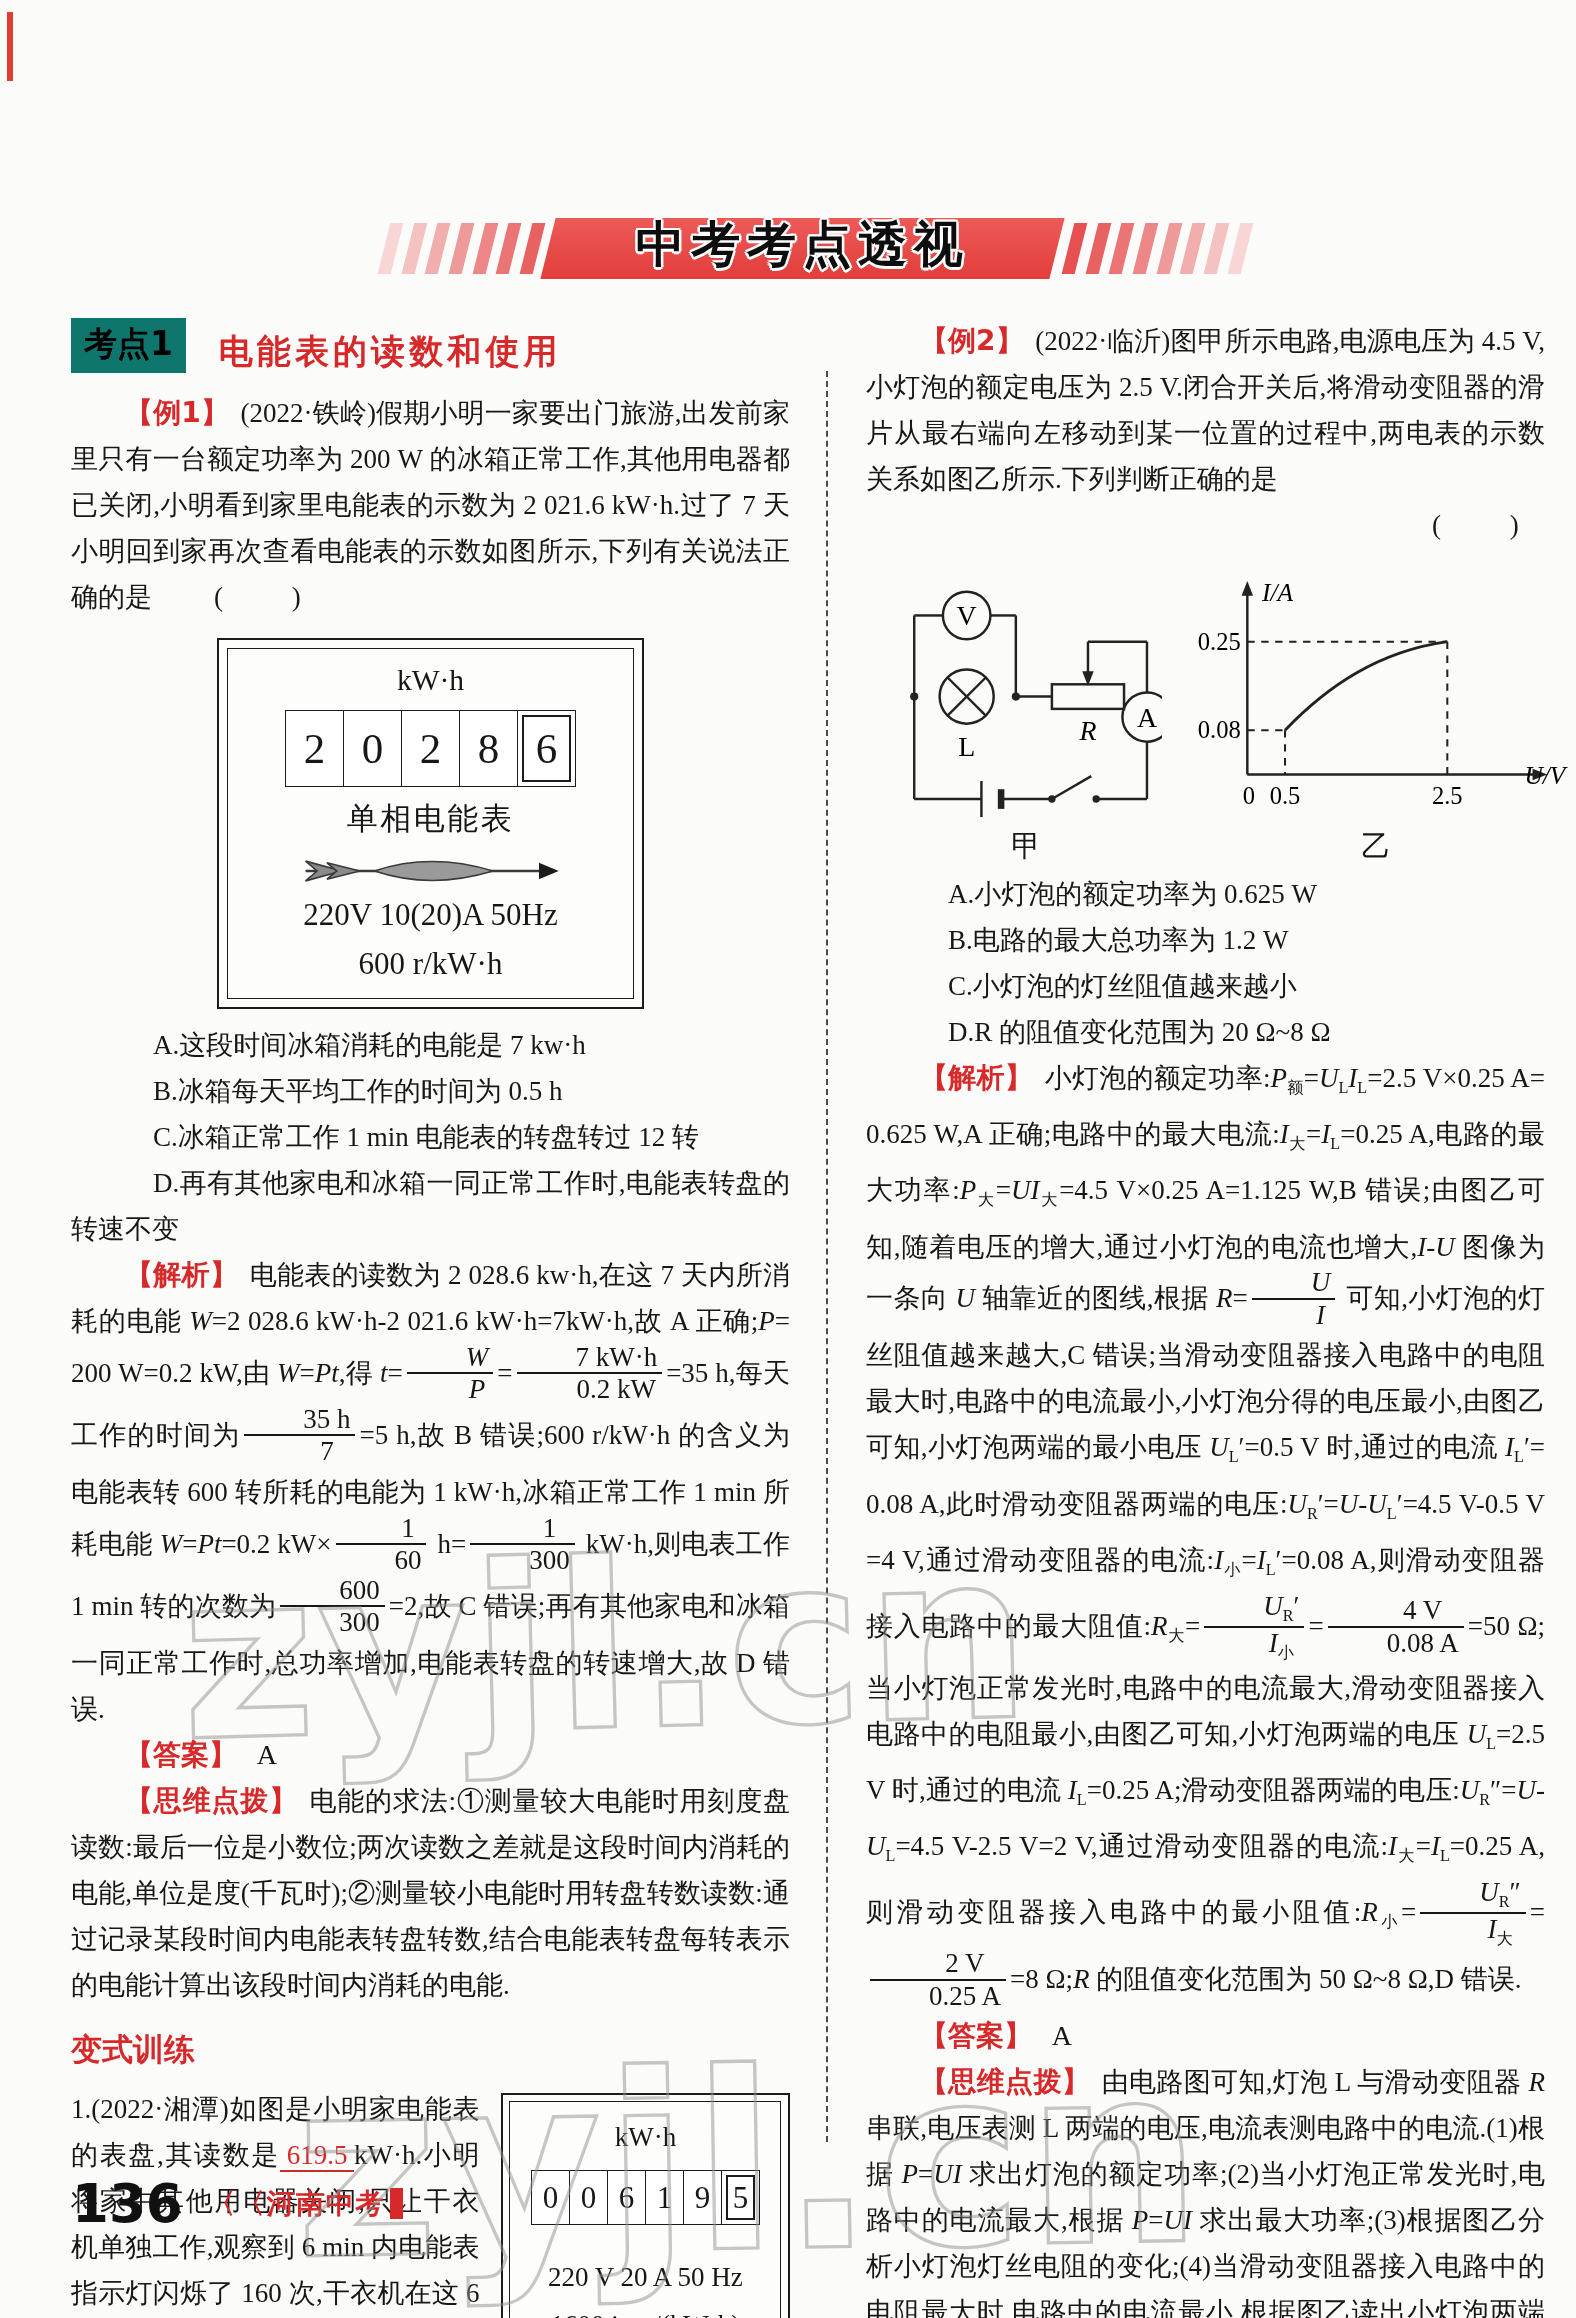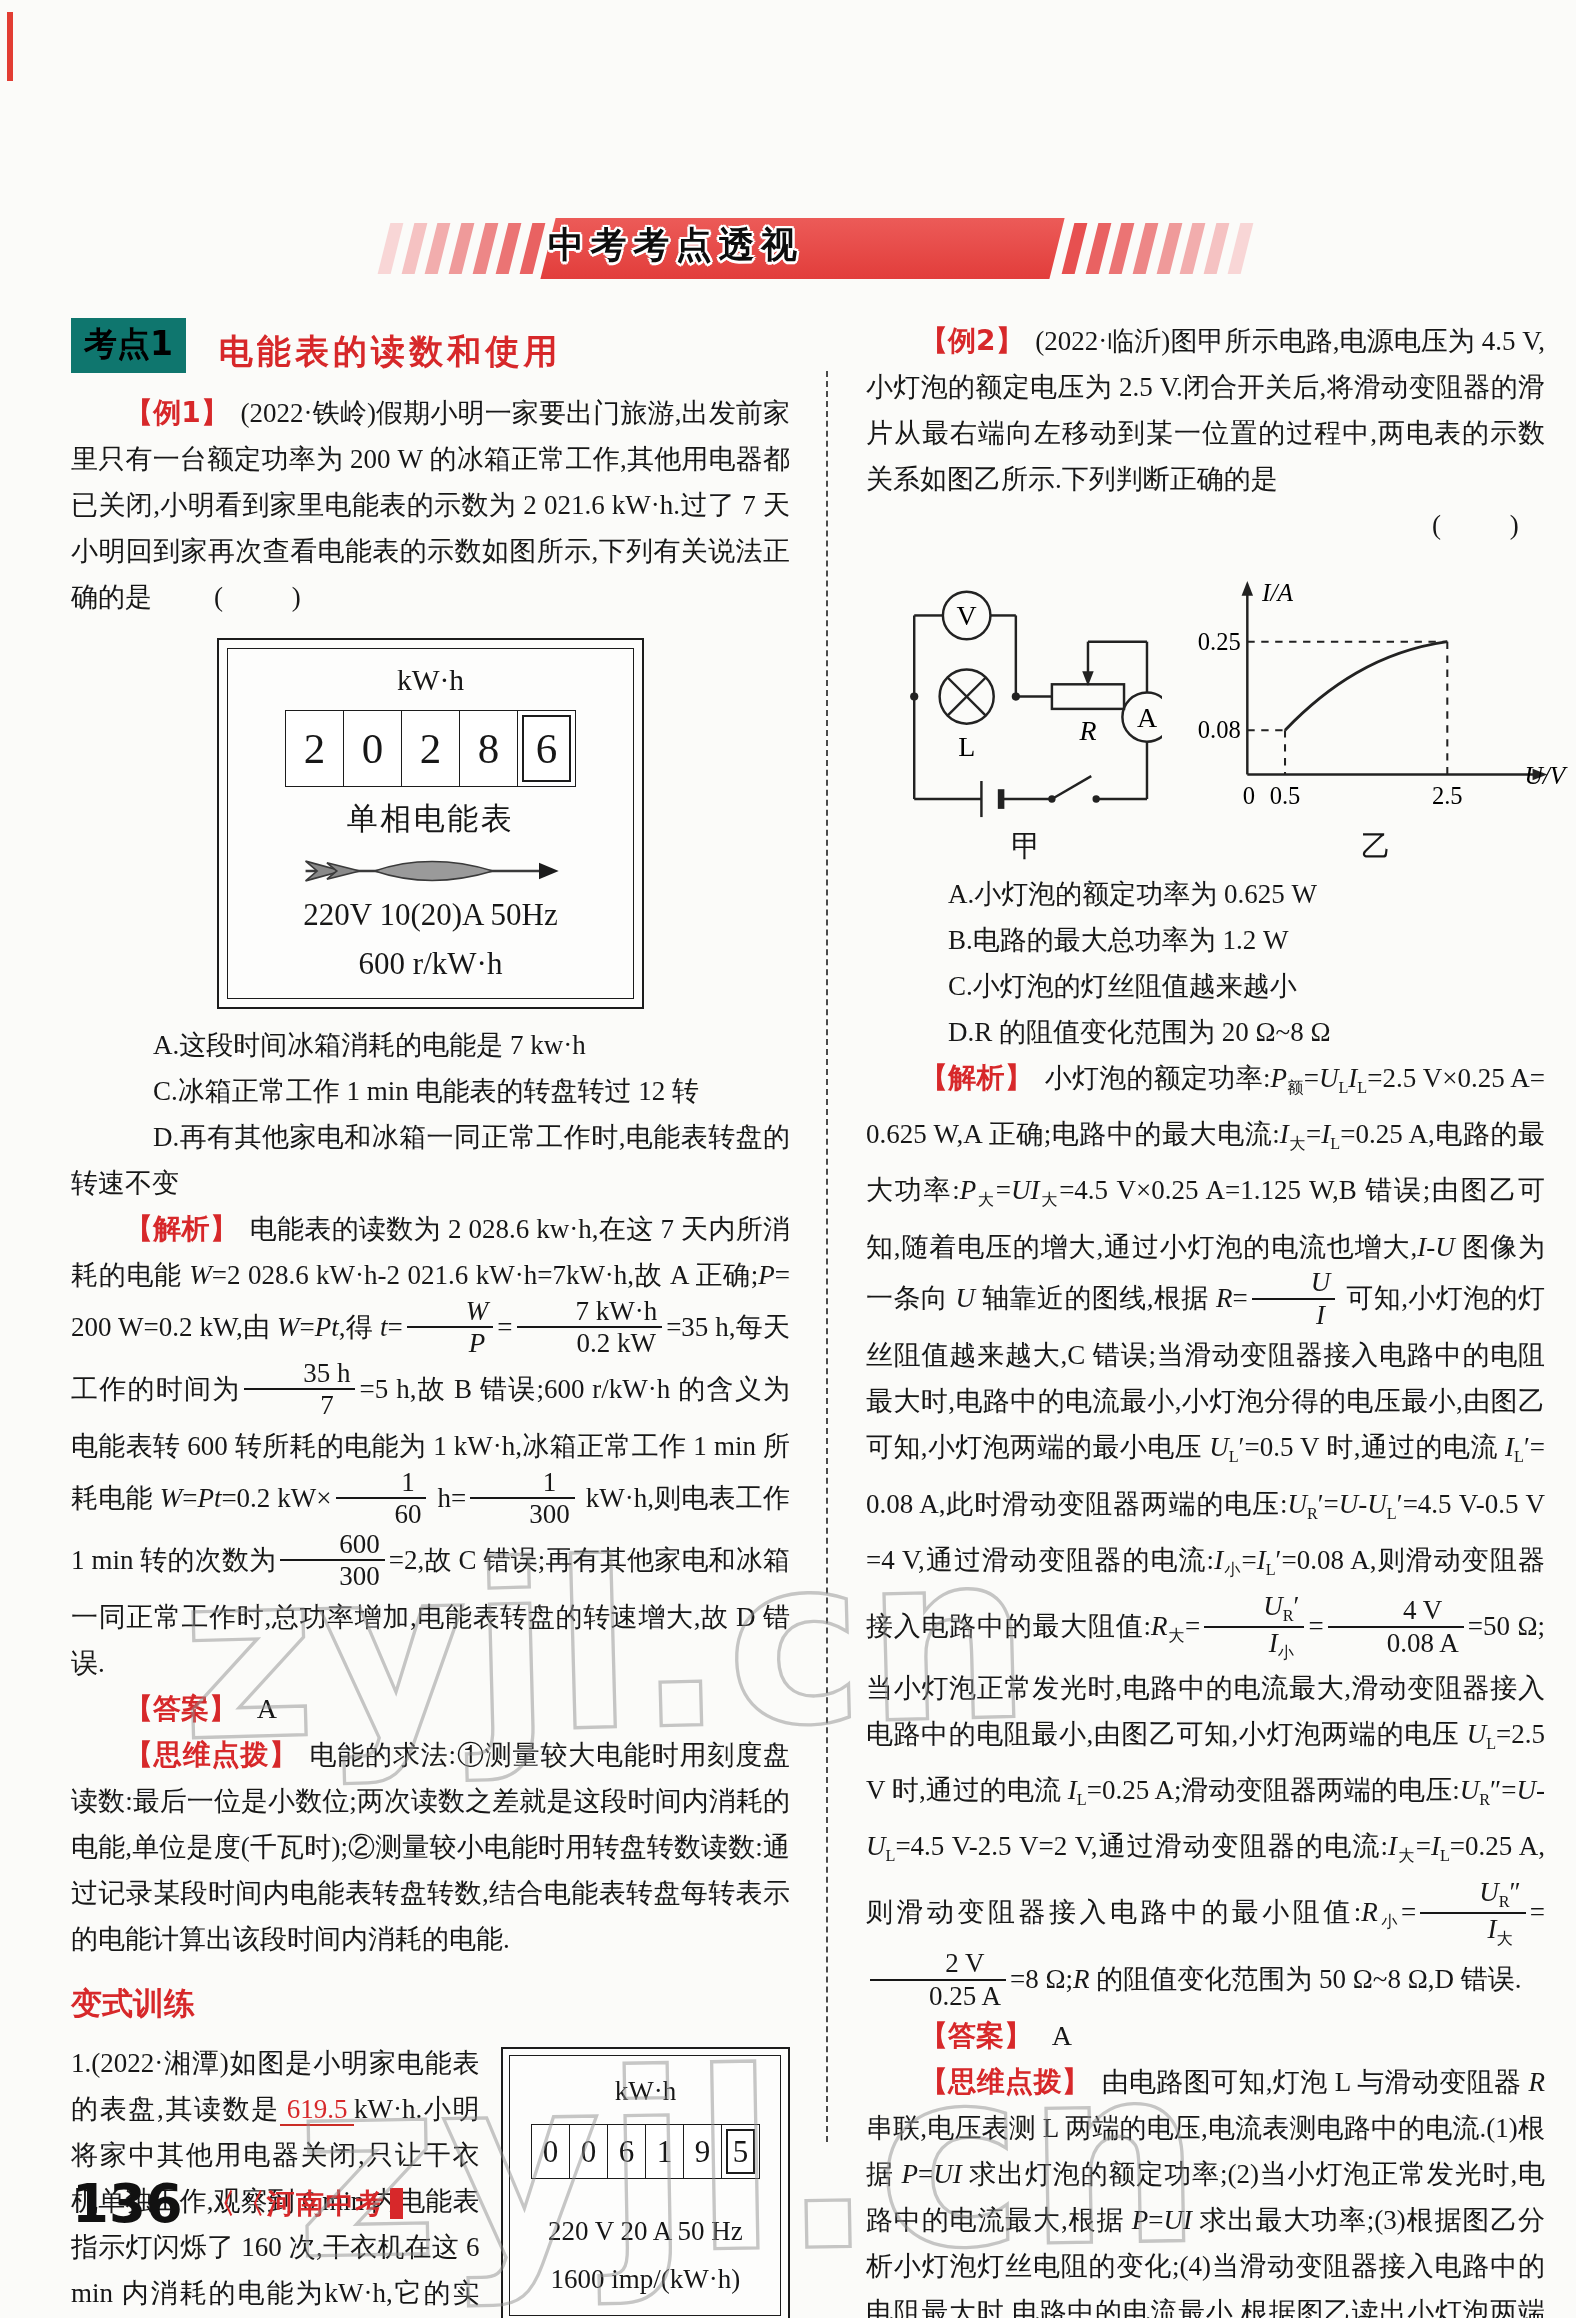--- a/index.html
+++ b/index.html
@@ -6,22 +6,22 @@
   body{
     width:1577px;height:2319px;position:relative;overflow:hidden;
     background:#fbfbf9;color:#171717;
     font-family:"Liberation Serif","DejaVu Serif",serif;
   }
   
   .corner-mark{position:absolute;left:7.4px;top:11.5px;width:5.7px;height:69px;background:#e23d33;}
   .header{position:absolute;left:0;top:210px;width:1577px;height:82px;}
   .banner{position:absolute;left:548px;top:8.2px;width:509px;height:61px;
     background:linear-gradient(180deg,#ec5b58,#e23d3b);transform:skewX(-14deg);}
-  .banner-title{position:absolute;left:548px;top:-3.3px;width:509px;
-    font-family:"DejaVu Sans",sans-serif;font-weight:bold;font-size:36px;letter-spacing:6.6px;
+  .banner-title{position:absolute;left:548px;top:-3.3px;width:509px;text-align:center;
+    font-family:"DejaVu Sans",sans-serif;font-weight:bold;font-size:49px;letter-spacing:6.6px;
     color:#0d0d0d;line-height:75px;
     text-shadow:-2.5px 0 0 #fff,2.5px 0 0 #fff,0 -2.5px 0 #fff,0 2.5px 0 #fff,-1.6px -1.6px 0 #fff,1.6px 1.6px 0 #fff,-1.6px 1.6px 0 #fff,1.6px -1.6px 0 #fff;}
   .stripes{position:absolute;top:13px;display:flex;gap:10.7px;}
   .stripes span{width:13px;height:51px;transform:skewX(-14deg);}
   .stripes.left{left:384px;}
   .stripes.right{left:1068px;}
   .stripes.left span:nth-child(1){background:#f8d6d6}.stripes.left span:nth-child(2){background:#f5c2c2}
   .stripes.left span:nth-child(3){background:#f2adad}.stripes.left span:nth-child(4){background:#ef9a9a}
   .stripes.left span:nth-child(5){background:#ed8787}.stripes.left span:nth-child(6){background:#eb7474}
   .stripes.left span:nth-child(7){background:#e96262}.stripes.left span:nth-child(8){background:#e75050}
@@ -160,20 +160,21 @@
         <polygon points="34,19 74,29 34,39 46,29" fill="#8a8a8a" stroke="#3a3a3a" stroke-width="2"></polygon>
         <path d="M92,29 Q160,6 236,29 Q160,52 92,29 Z" fill="#9a9a9a" stroke="#3a3a3a" stroke-width="2"></path>
         <polygon points="292,19 316,29 292,39" fill="#1c1c1c"></polygon>
       </svg>
       <div class="meter-spec">220V 10(20)A  50Hz</div>
       <div class="meter-rate">600 r/kW·h</div>
     </div>
   </div>
 
   <div class="option">A.这段时间冰箱消耗的电能是 7 kw·h</div>
+  <div class="option">B.冰箱每天平均工作的时间为 0.5 h</div>
   <div class="option">C.冰箱正常工作 1 min 电能表的转盘转过 12 转</div>
   <div class="option">D.再有其他家电和冰箱一同正常工作时,电能表转盘的转速不变</div>
 
   <p class="para indent">
     <span class="red-label">【解析】</span><span>电能表的读数为 2 028.6 kw·h,在这 7 天内所消耗的电能 <span class="var">W</span>=2 028.6 kW·h-2 021.6 kW·h=7kW·h,故 A 正确;<span class="var">P</span>=200 W=0.2 kW,由 <span class="var">W</span>=<span class="var">P</span><span class="var">t</span>,得 <span class="var">t</span>=<span class="frac">
           <span class="fnum"><span class="var">W</span></span>
           <span class="fden"><span class="var">P</span></span>
         </span>=<span class="frac">
           <span class="fnum">7 kW·h</span>
           <span class="fden">0.2 kW</span>

